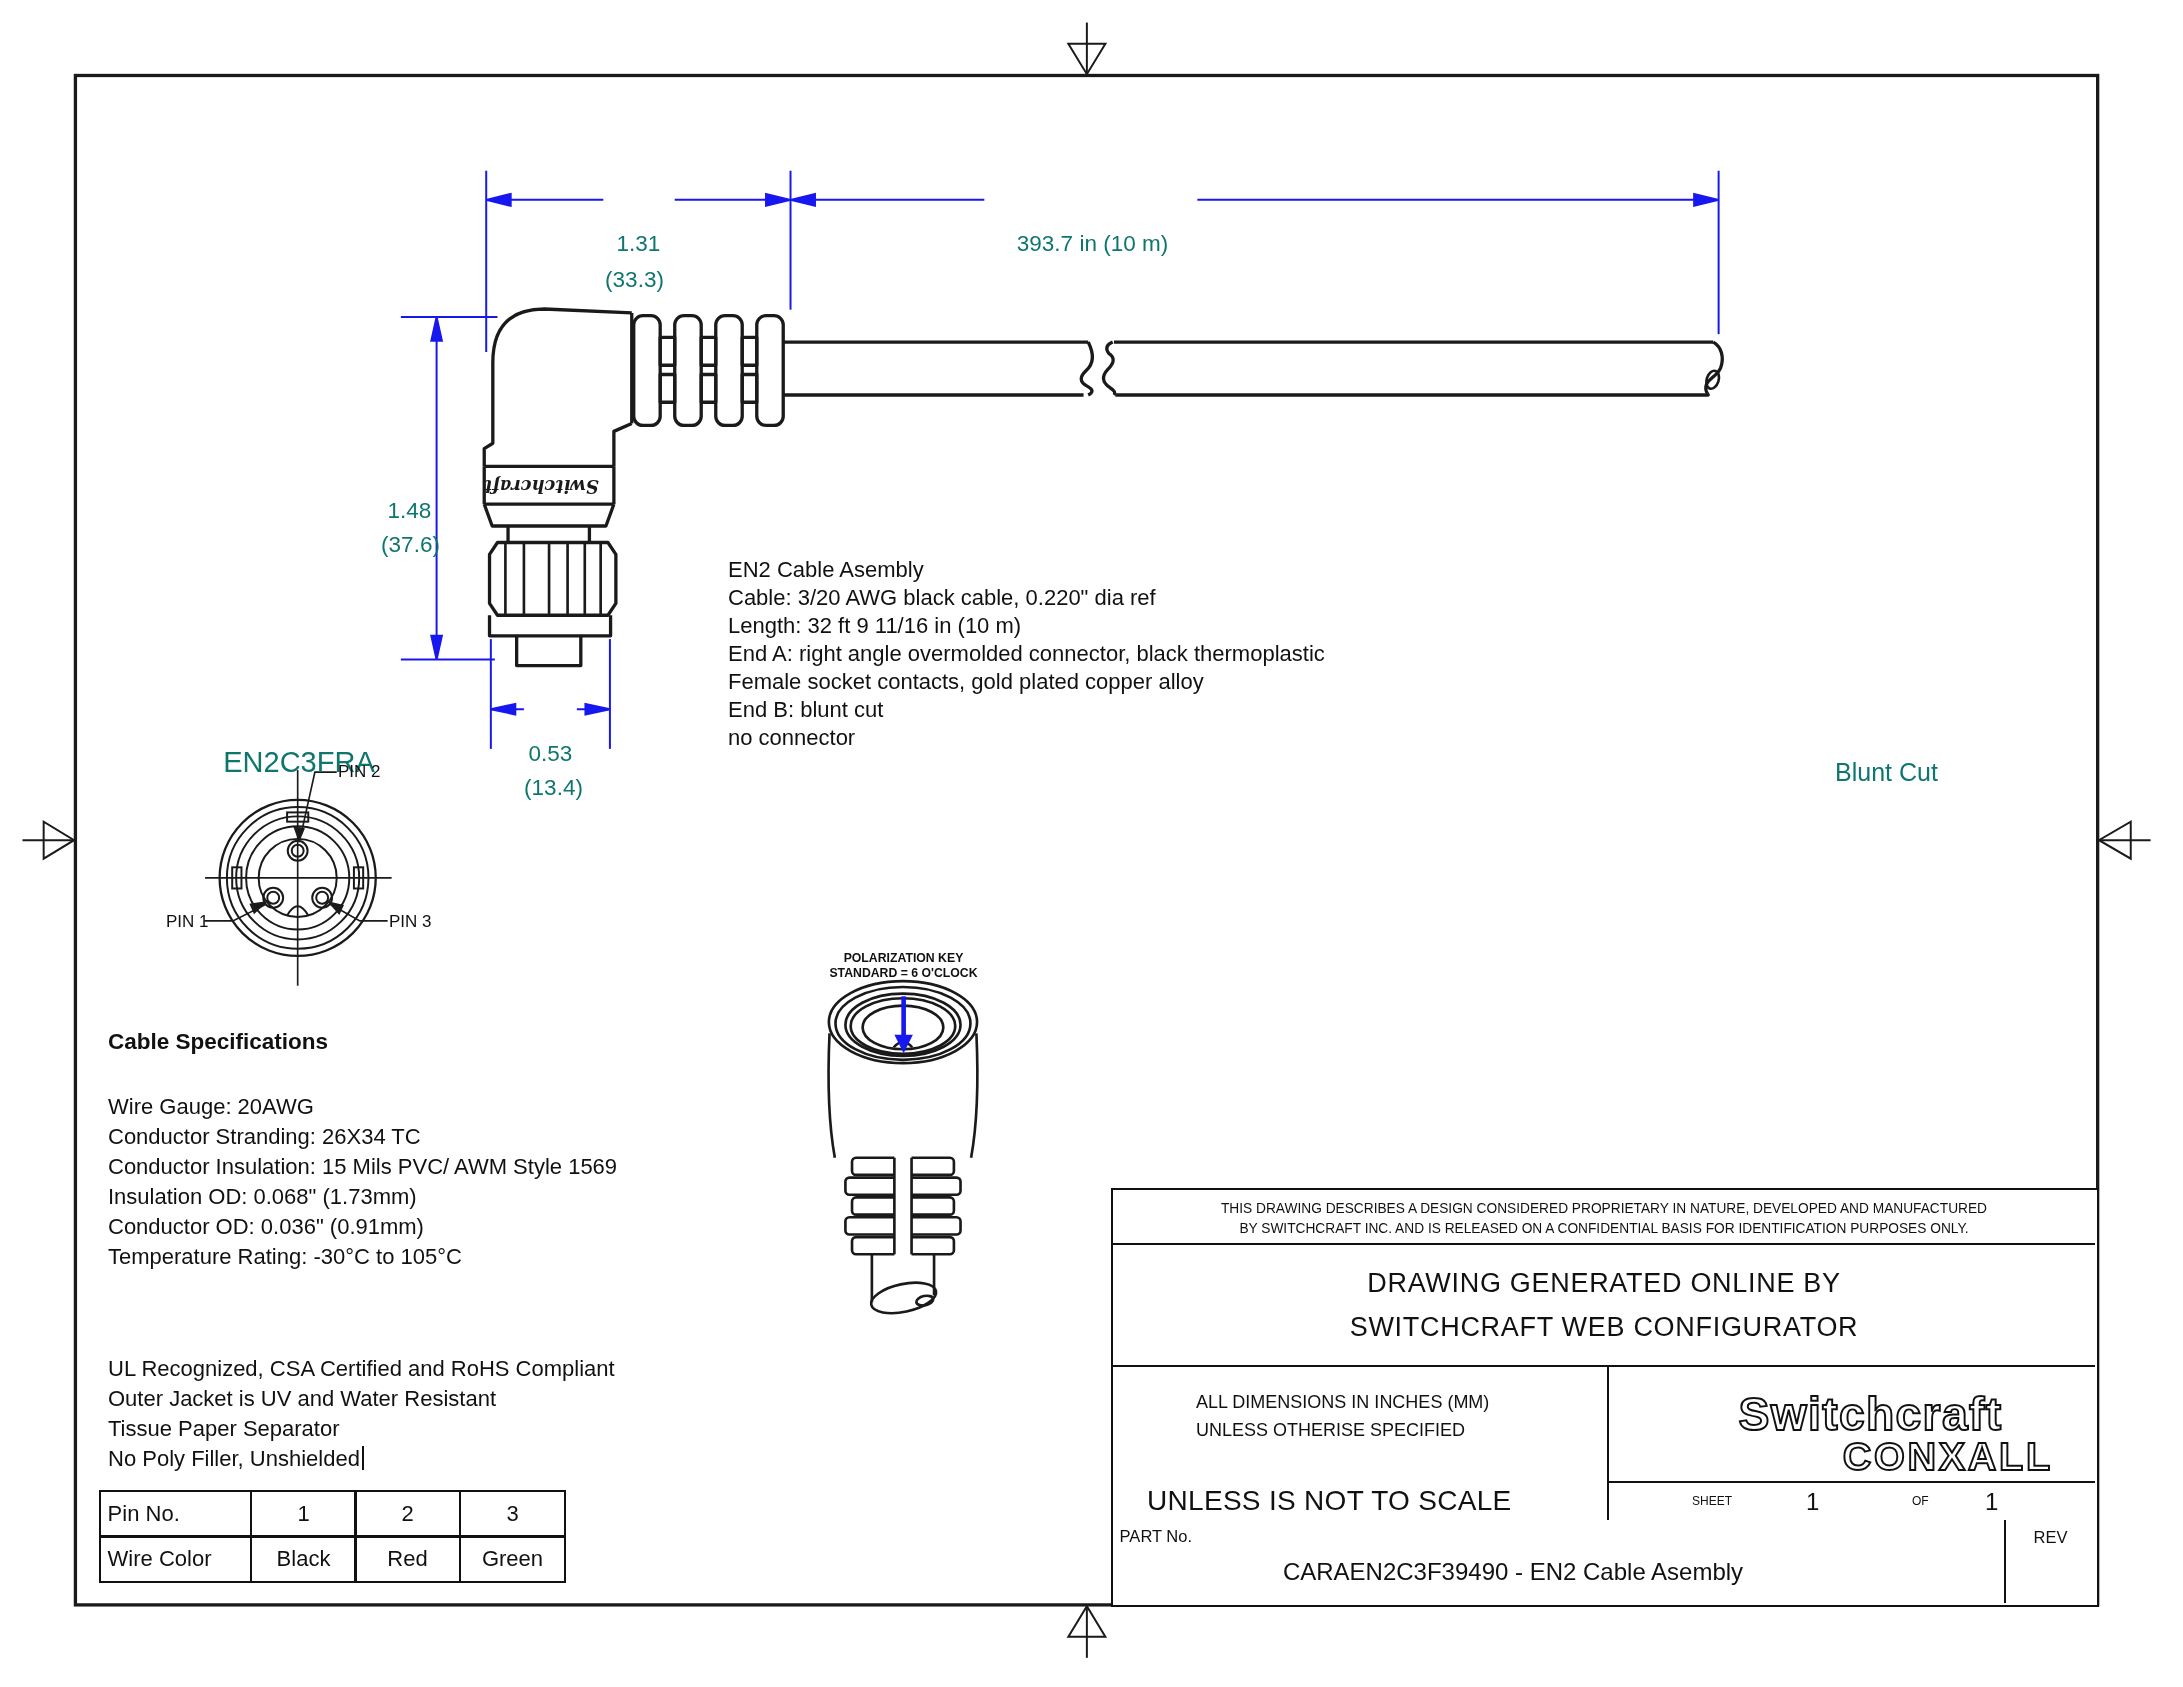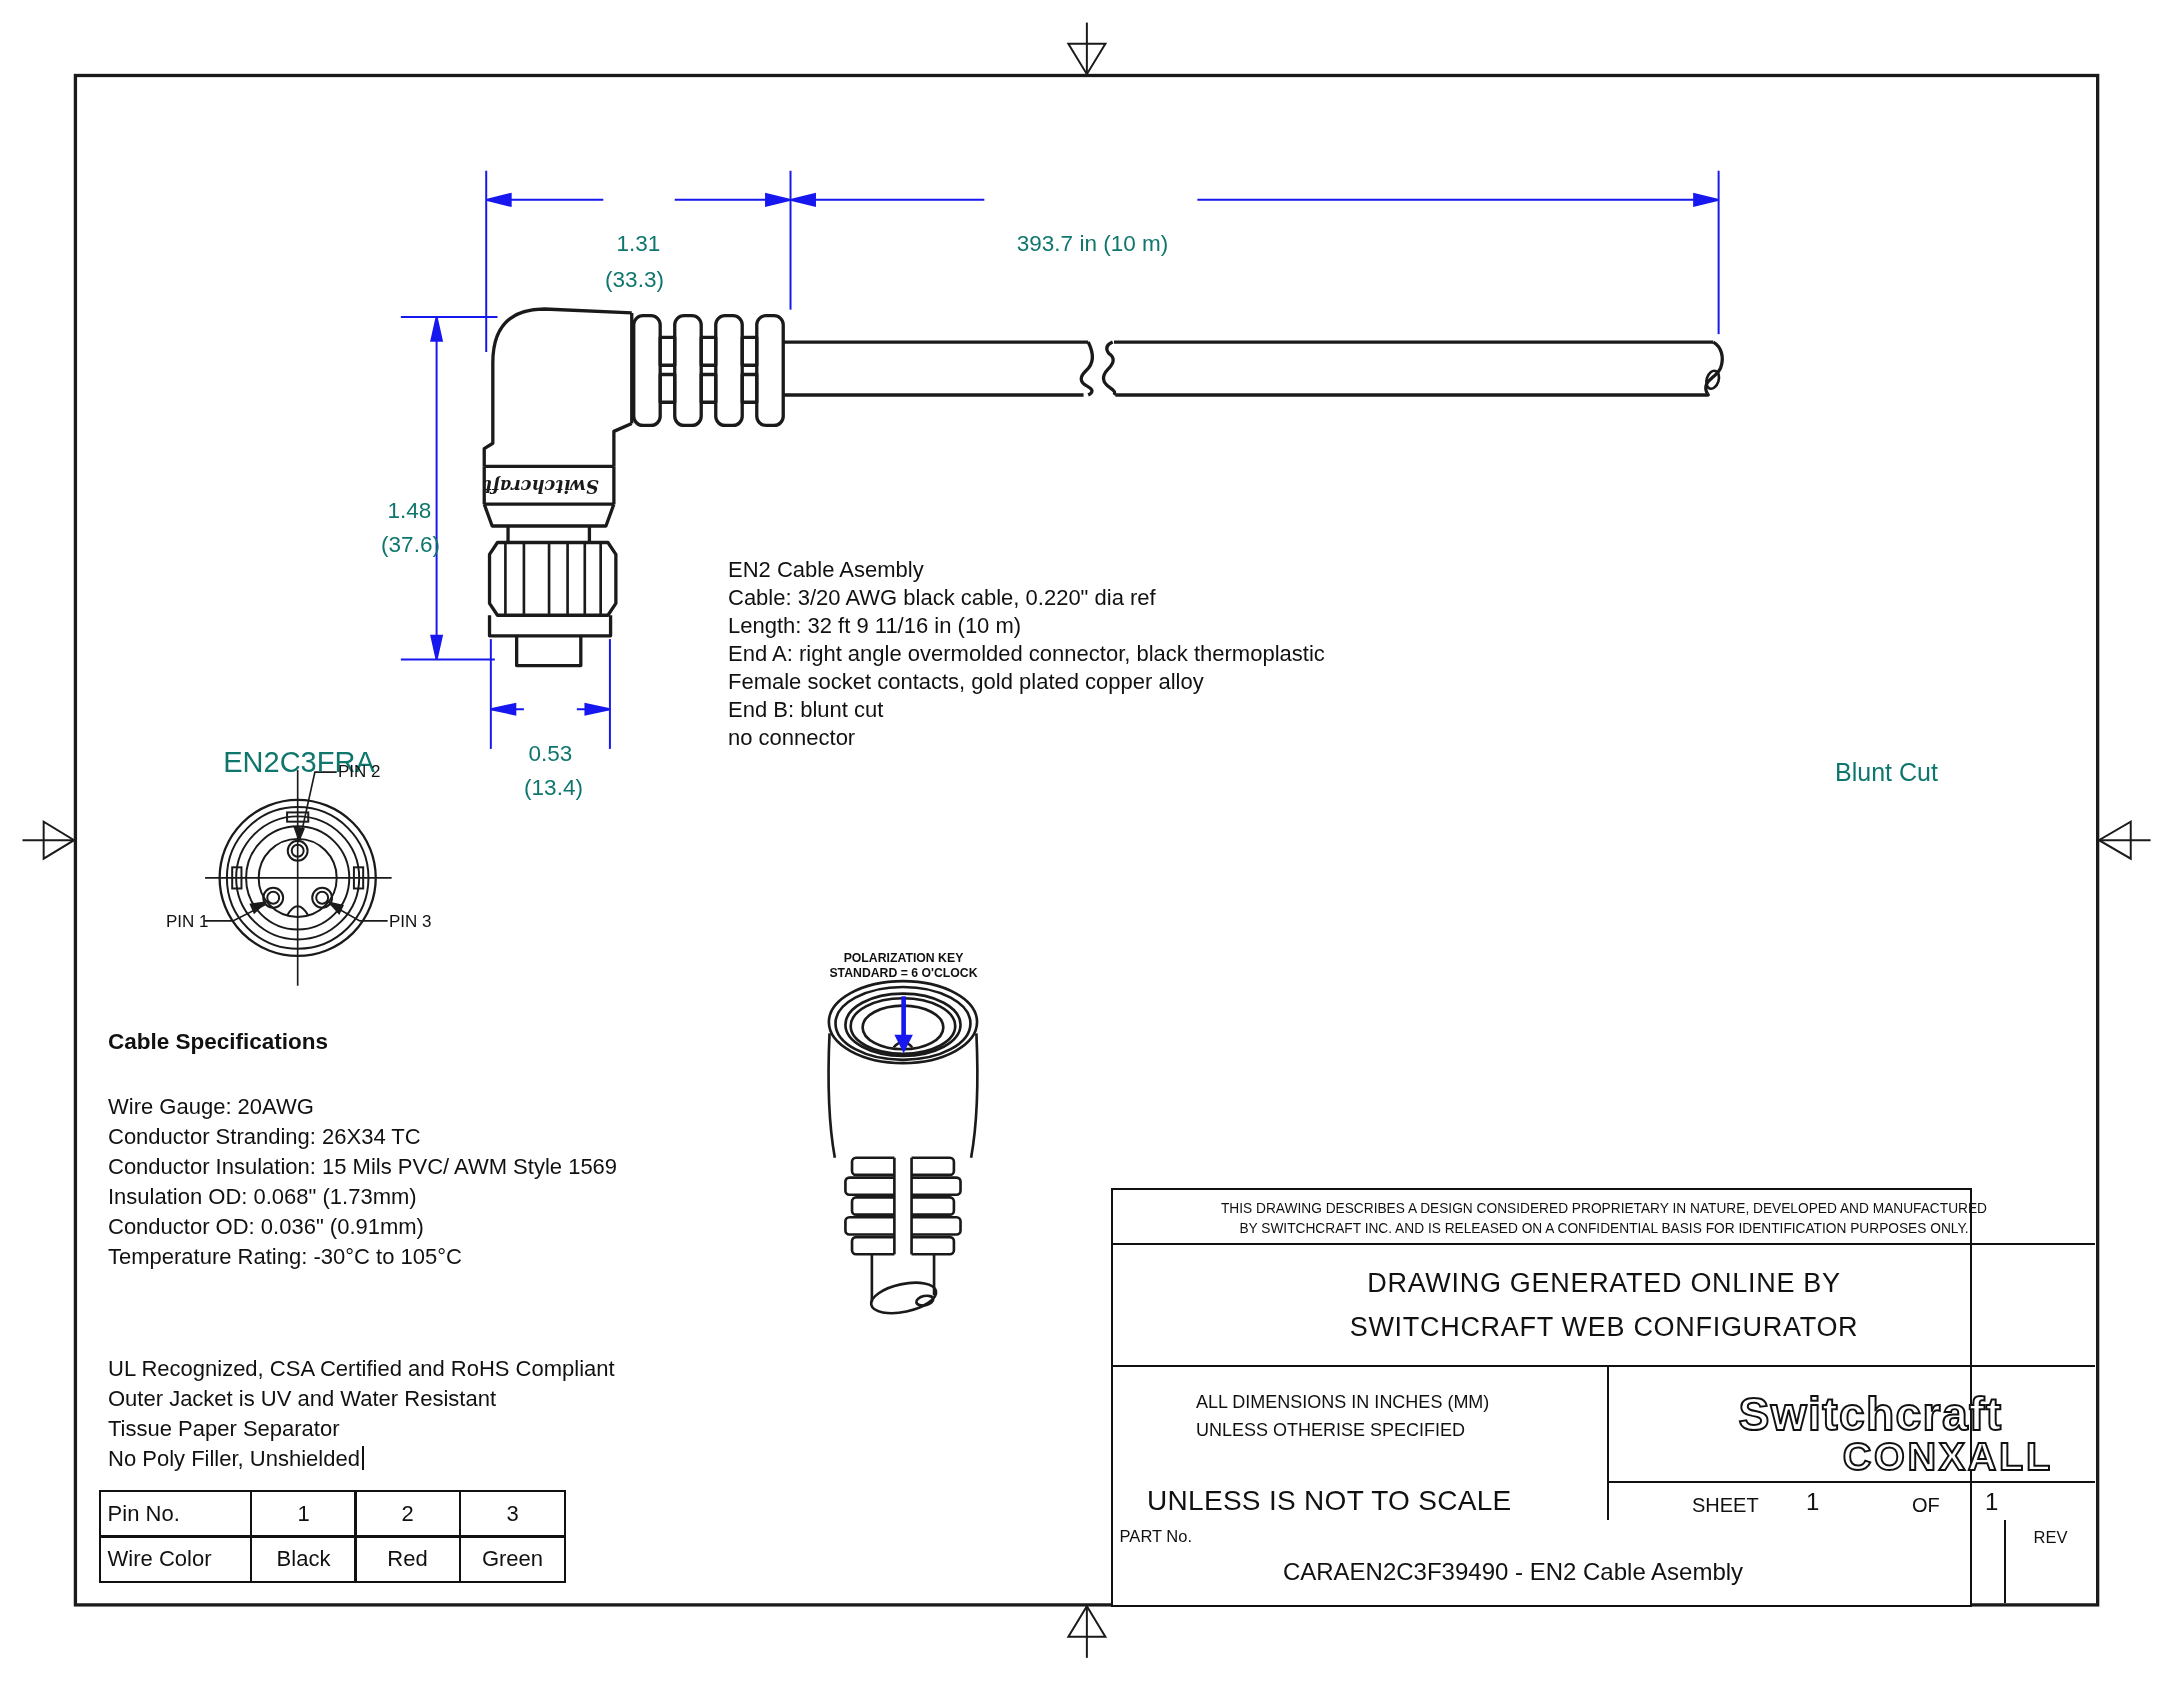--- a/index.html
+++ b/index.html
@@ -17,37 +17,37 @@
   .desc-line{font-size:22px;line-height:28px;white-space:nowrap;}
   .spec-line{font-size:22px;line-height:30px;white-space:nowrap;}
   .caret{display:inline-block;width:2px;height:24px;background:#111;margin-left:2px;vertical-align:-4px;}
   
   #pintable{position:absolute;left:99px;top:1490px;border-collapse:collapse;}
   #pintable div{box-sizing:border-box;border:2.6px solid #111;position:absolute;
     font-size:22px;display:flex;align-items:center;}
   .pt-label{justify-content:flex-start;padding-left:6.6px;}
   .pt-val{justify-content:center;}
   
-  #titleblock{position:absolute;left:1111px;top:1188px;width:861px;height:419px;
+  #titleblock{position:absolute;left:1111px;top:1188px;width:988px;height:419px;
     box-sizing:border-box;border:2.6px solid #111;background:#fff;}
   #titleblock .cell{position:absolute;box-sizing:border-box;}
   .tb-prop{left:0;top:0;width:982px;height:55px;border-bottom:2.6px solid #111;
     text-align:center;padding-top:8px;}
   .tb-prop div{font-size:14.6px;line-height:20px;transform:scaleX(.94);white-space:nowrap;}
   .tb-gen{left:0;top:55px;width:982px;height:122px;border-bottom:2.6px solid #111;
     text-align:center;padding-top:16px;}
   .tb-gen div{font-size:27px;line-height:44px;letter-spacing:0.7px;white-space:nowrap;}
   .tb-mid-left{left:0;top:177px;width:496px;height:153px;border-right:2.6px solid #111;}
   .tb-dims{position:absolute;left:83px;top:21px;font-size:18px;line-height:28px;white-space:nowrap;}
   .tb-scale{position:absolute;left:34px;top:118px;font-size:28px;letter-spacing:0.3px;white-space:nowrap;}
   .tb-mid-right{left:496px;top:177px;width:486px;height:153px;}
   .tb-logo{position:absolute;left:0;top:0;width:486px;height:114px;border-bottom:2.6px solid #111;}
   .tb-sheetrow{position:absolute;left:0;top:116px;width:486px;height:37px;}
   .tb-sheetrow span{position:absolute;white-space:nowrap;}
-  .sh-lbl{font-size:20px;top:10.6px;}
+  .sh-lbl{font-size:12px;top:10.6px;}
   .sh-num{font-size:24px;top:5.3px;}
   .tb-part{left:0;top:330px;width:982px;height:83px;}
   .tb-part-label{position:absolute;left:6.6px;top:6.6px;font-size:16.5px;}
   .tb-part-value{position:absolute;left:119px;top:38px;width:562px;text-align:center;
     font-size:24px;white-space:nowrap;}
   .tb-rev{position:absolute;left:891px;top:0;width:91px;height:83px;
     border-left:2.6px solid #111;text-align:center;padding-top:8px;font-size:16.5px;box-sizing:border-box;}
   .poltxt{font-size:13.2px;font-weight:bold;line-height:15px;text-align:center;
     transform:scaleX(.93);white-space:nowrap;}
   .spec-head{font-size:22.5px;font-weight:bold;white-space:nowrap;}

